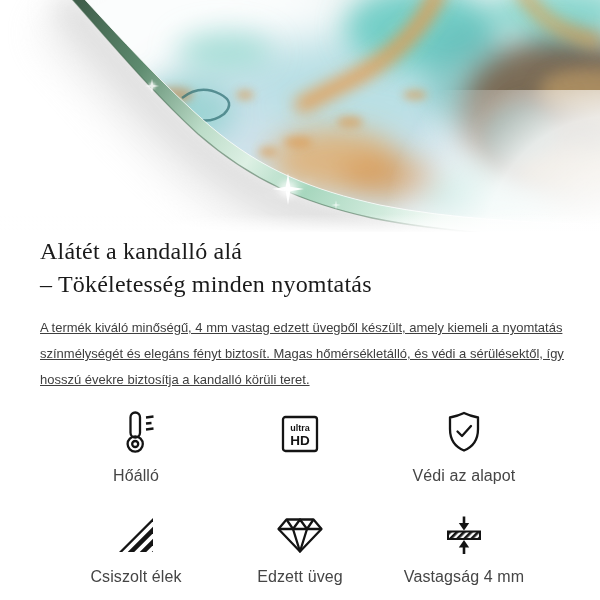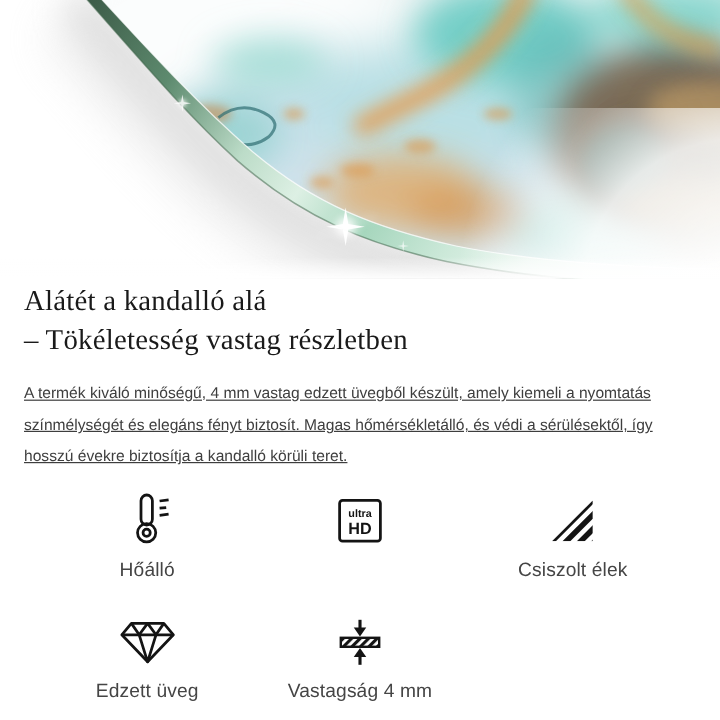--- a/index.html
+++ b/index.html
@@ -3,21 +3,21 @@
 <meta charset="utf-8">
 <style>
   html,body{margin:0;padding:0;}
   body{
     width:600px;height:600px;overflow:hidden;background:#ffffff;
     font-family:"Liberation Sans","DejaVu Sans",sans-serif;
     -webkit-font-smoothing:antialiased;
   }
   .hero{width:600px;height:232px;position:relative;overflow:hidden;}
   .hero svg{display:block;}
-  .content{padding:0 20px;}
+  .content{padding:0 40px;}
   .page-title{
     font-family:"Liberation Serif","DejaVu Serif",serif;
     font-weight:400;font-size:24px;line-height:33px;color:#1a1a1a;
     margin:3px 0 0 0;letter-spacing:.2px;
   }
   .page-title span{display:block;}
   .description{
     margin:14px 0 0 0;width:535px;
     font-size:13px;line-height:26px;color:#3e3e3e;text-decoration:underline;
   }
@@ -142,21 +142,21 @@
     </g>
 
     <rect x="380" y="90" width="230" height="150" fill="url(#fadeBR)"></rect>
     <rect x="0" y="214" width="600" height="18" fill="url(#fadeBottom)"></rect>
   </svg>
 </div>
 
 <div class="content">
   <h1 class="page-title">
     <span>Alátét a kandalló alá</span>
-    <span>– Tökéletesség vastag részletben</span>
+    <span>– Tökéletesség minden nyomtatás</span>
   </h1>
   <p class="description">A termék kiváló minőségű, 4 mm vastag edzett üvegből készült, amely kiemeli a nyomtatás színmélységét és elegáns fényt biztosít. Magas hőmérsékletálló, és védi a sérülésektől, így hosszú évekre biztosítja a kandalló körüli teret.</p>
 
   <div class="features">
 
     <div class="feature">
       <div class="icon-box">
         <svg width="40" height="44" viewBox="0 0 40 44">
           <rect class="ic" x="14.5" y="2.5" width="9.5" height="25" rx="4.75"></rect>
           <circle class="ic" cx="19.2" cy="34" r="7.6"></circle>
@@ -172,20 +172,29 @@
     <div class="feature">
       <div class="icon-box">
         <svg width="40" height="40" viewBox="0 0 40 40">
           <rect class="ic" x="3" y="3" width="34" height="34" rx="2.5" stroke-width="2.6"></rect>
           <text x="20" y="16.5" text-anchor="middle" font-family="Liberation Sans, sans-serif" font-size="9" font-weight="700" fill="#141414">ultra</text>
           <text x="20" y="31" text-anchor="middle" font-family="Liberation Sans, sans-serif" font-size="13.5" font-weight="700" fill="#141414">HD</text>
         </svg>
       </div>
     </div>
 
+    <div class="feature">
+      <div class="icon-box">
+        <svg width="40" height="44" viewBox="0 0 40 44">
+          <path class="ic" stroke-linejoin="round" stroke-width="2.4" d="M20,3 C24,5 29,6.5 34,7.5 L34,19 C34,30.5 28.5,37 20,40.5 C11.5,37 6,30.5 6,19 L6,7.5 C11,6.5 16,5 20,3 Z"></path>
+          <path class="ic" stroke-linecap="round" stroke-linejoin="round" stroke-width="2.6" d="M13.5,21.5 L18,26 L27,16"></path>
+        </svg>
+      </div>
+      <div class="label">Védi az alapot</div>
+    </div>
 
     <div class="feature">
       <div class="icon-box">
         <svg width="40" height="40" viewBox="0 0 40 40">
           <defs>
             <clipPath id="triClip">
                 <path d="M3,37 L37,3 L37,37 Z"></path>
               </clipPath>
           </defs>
           <g clip-path="url(#triClip)" stroke="#141414" stroke-width="4.6">

